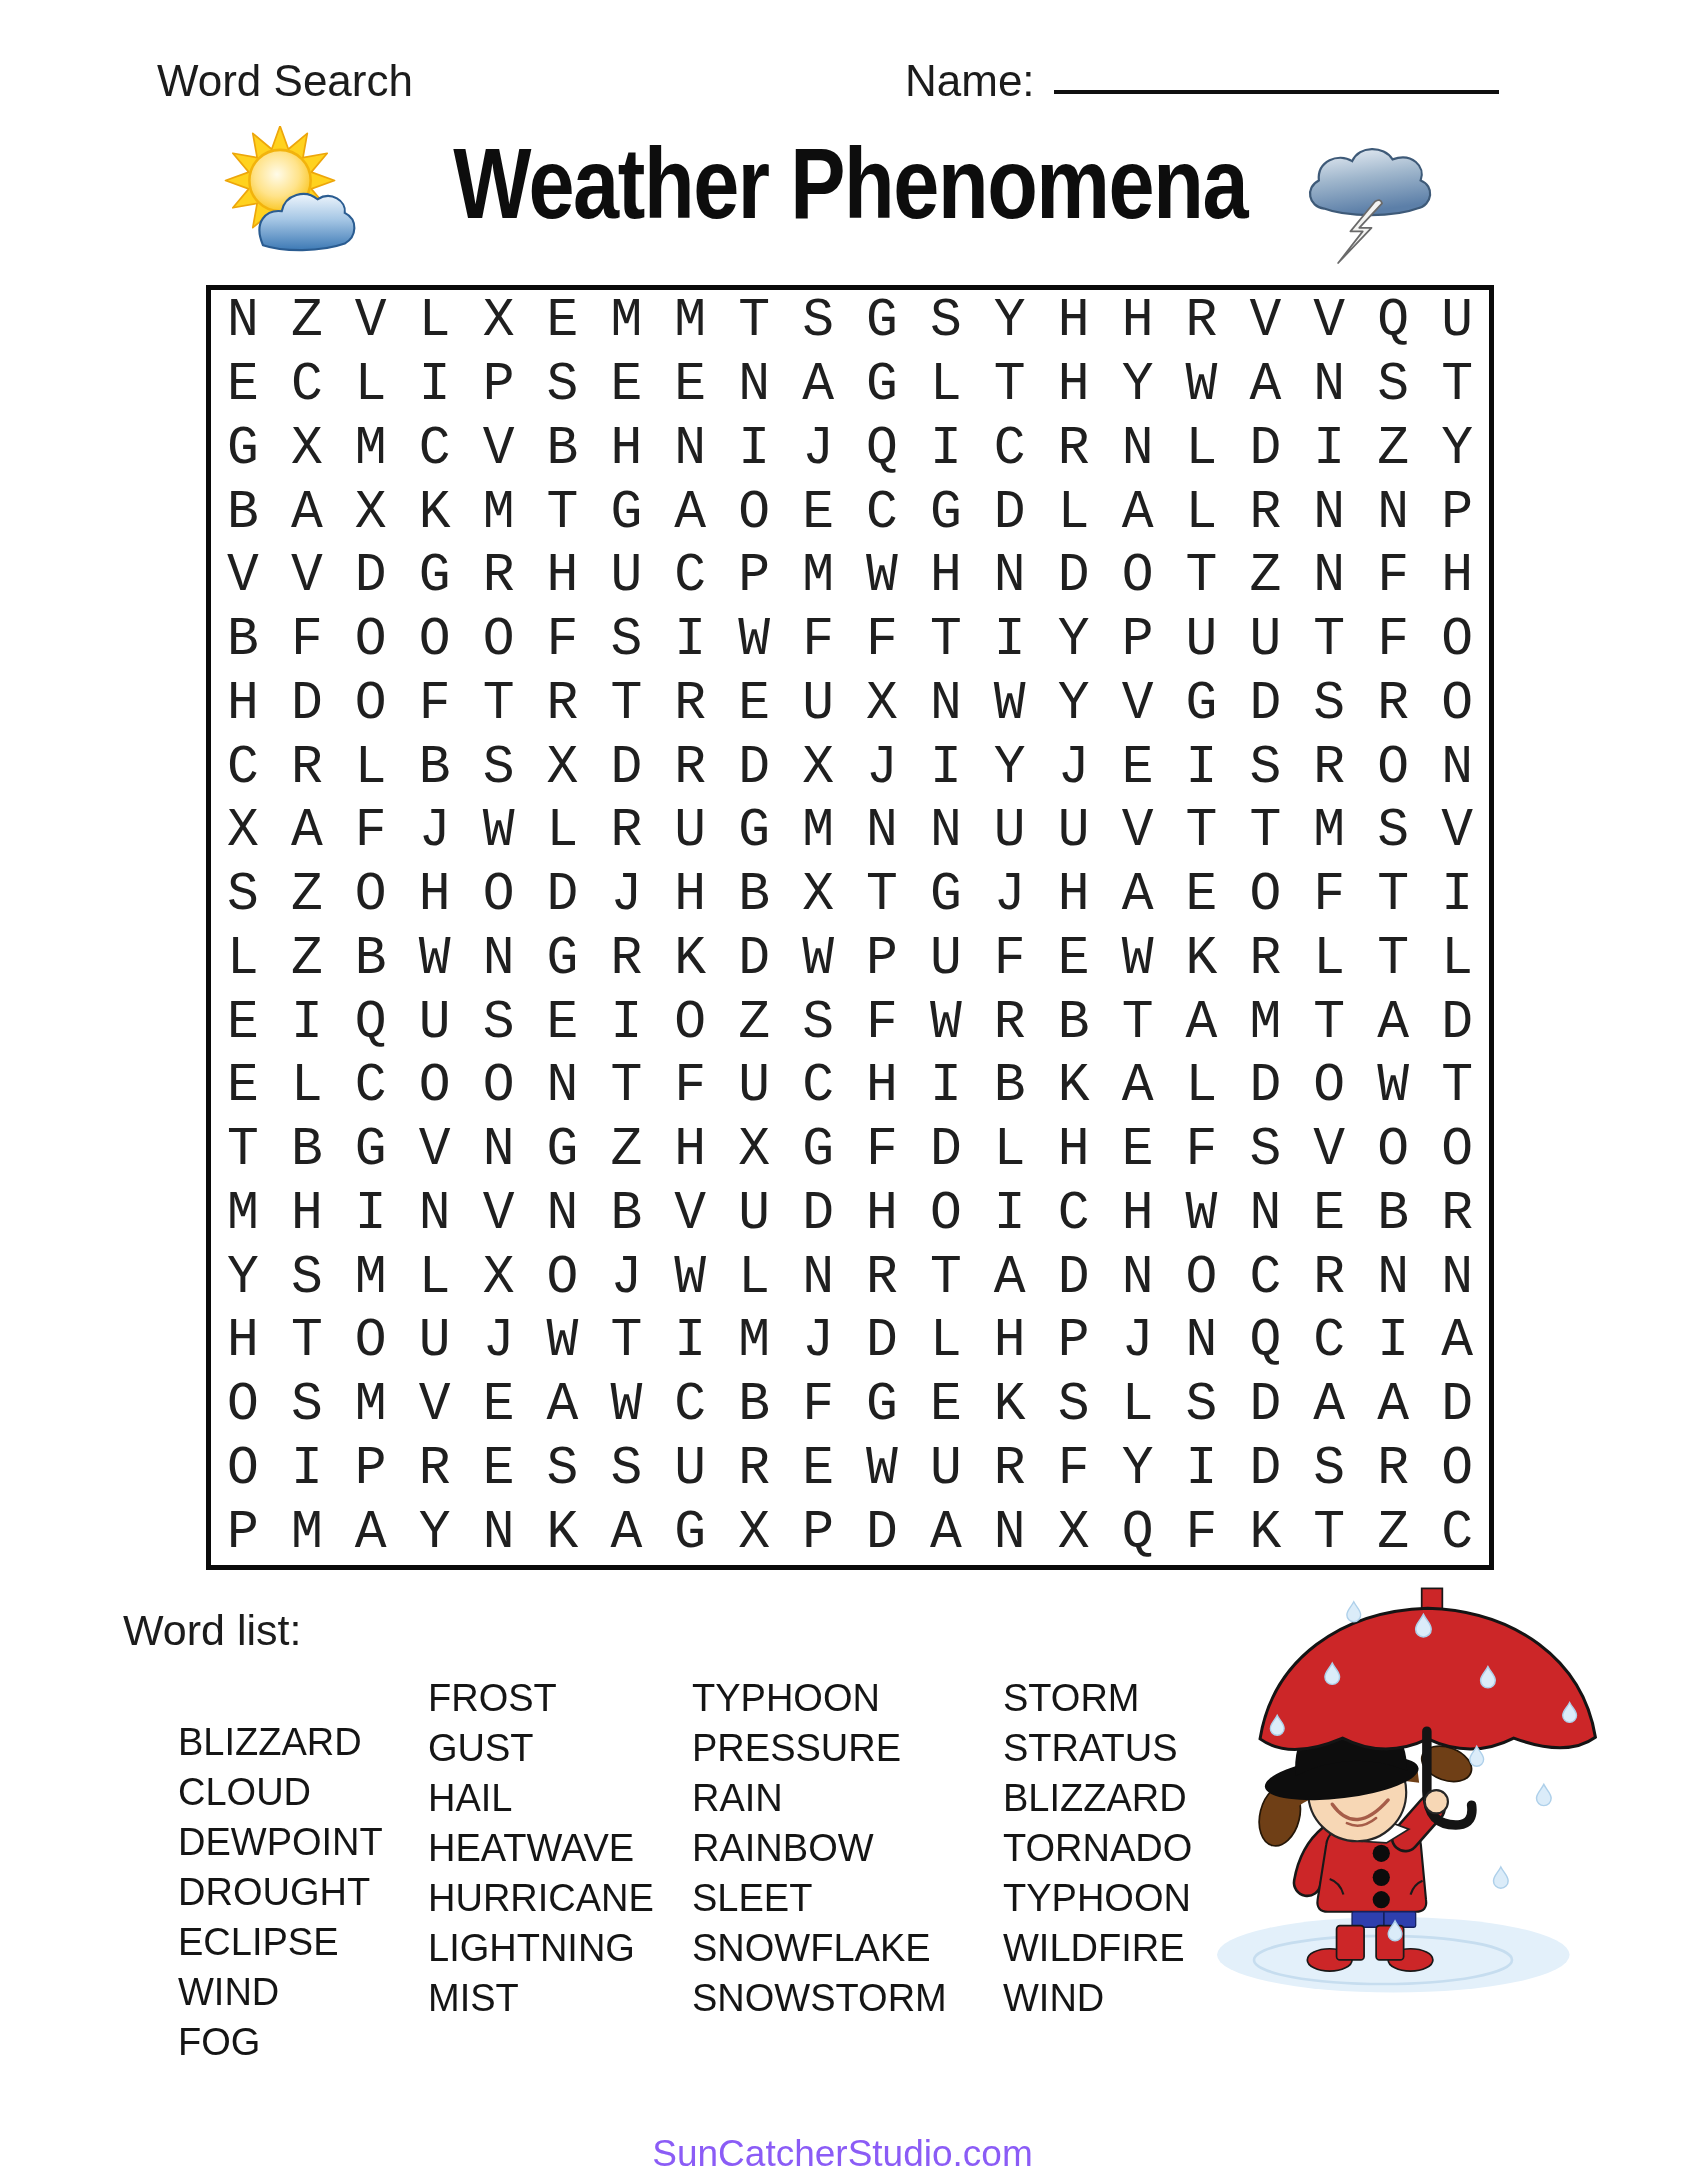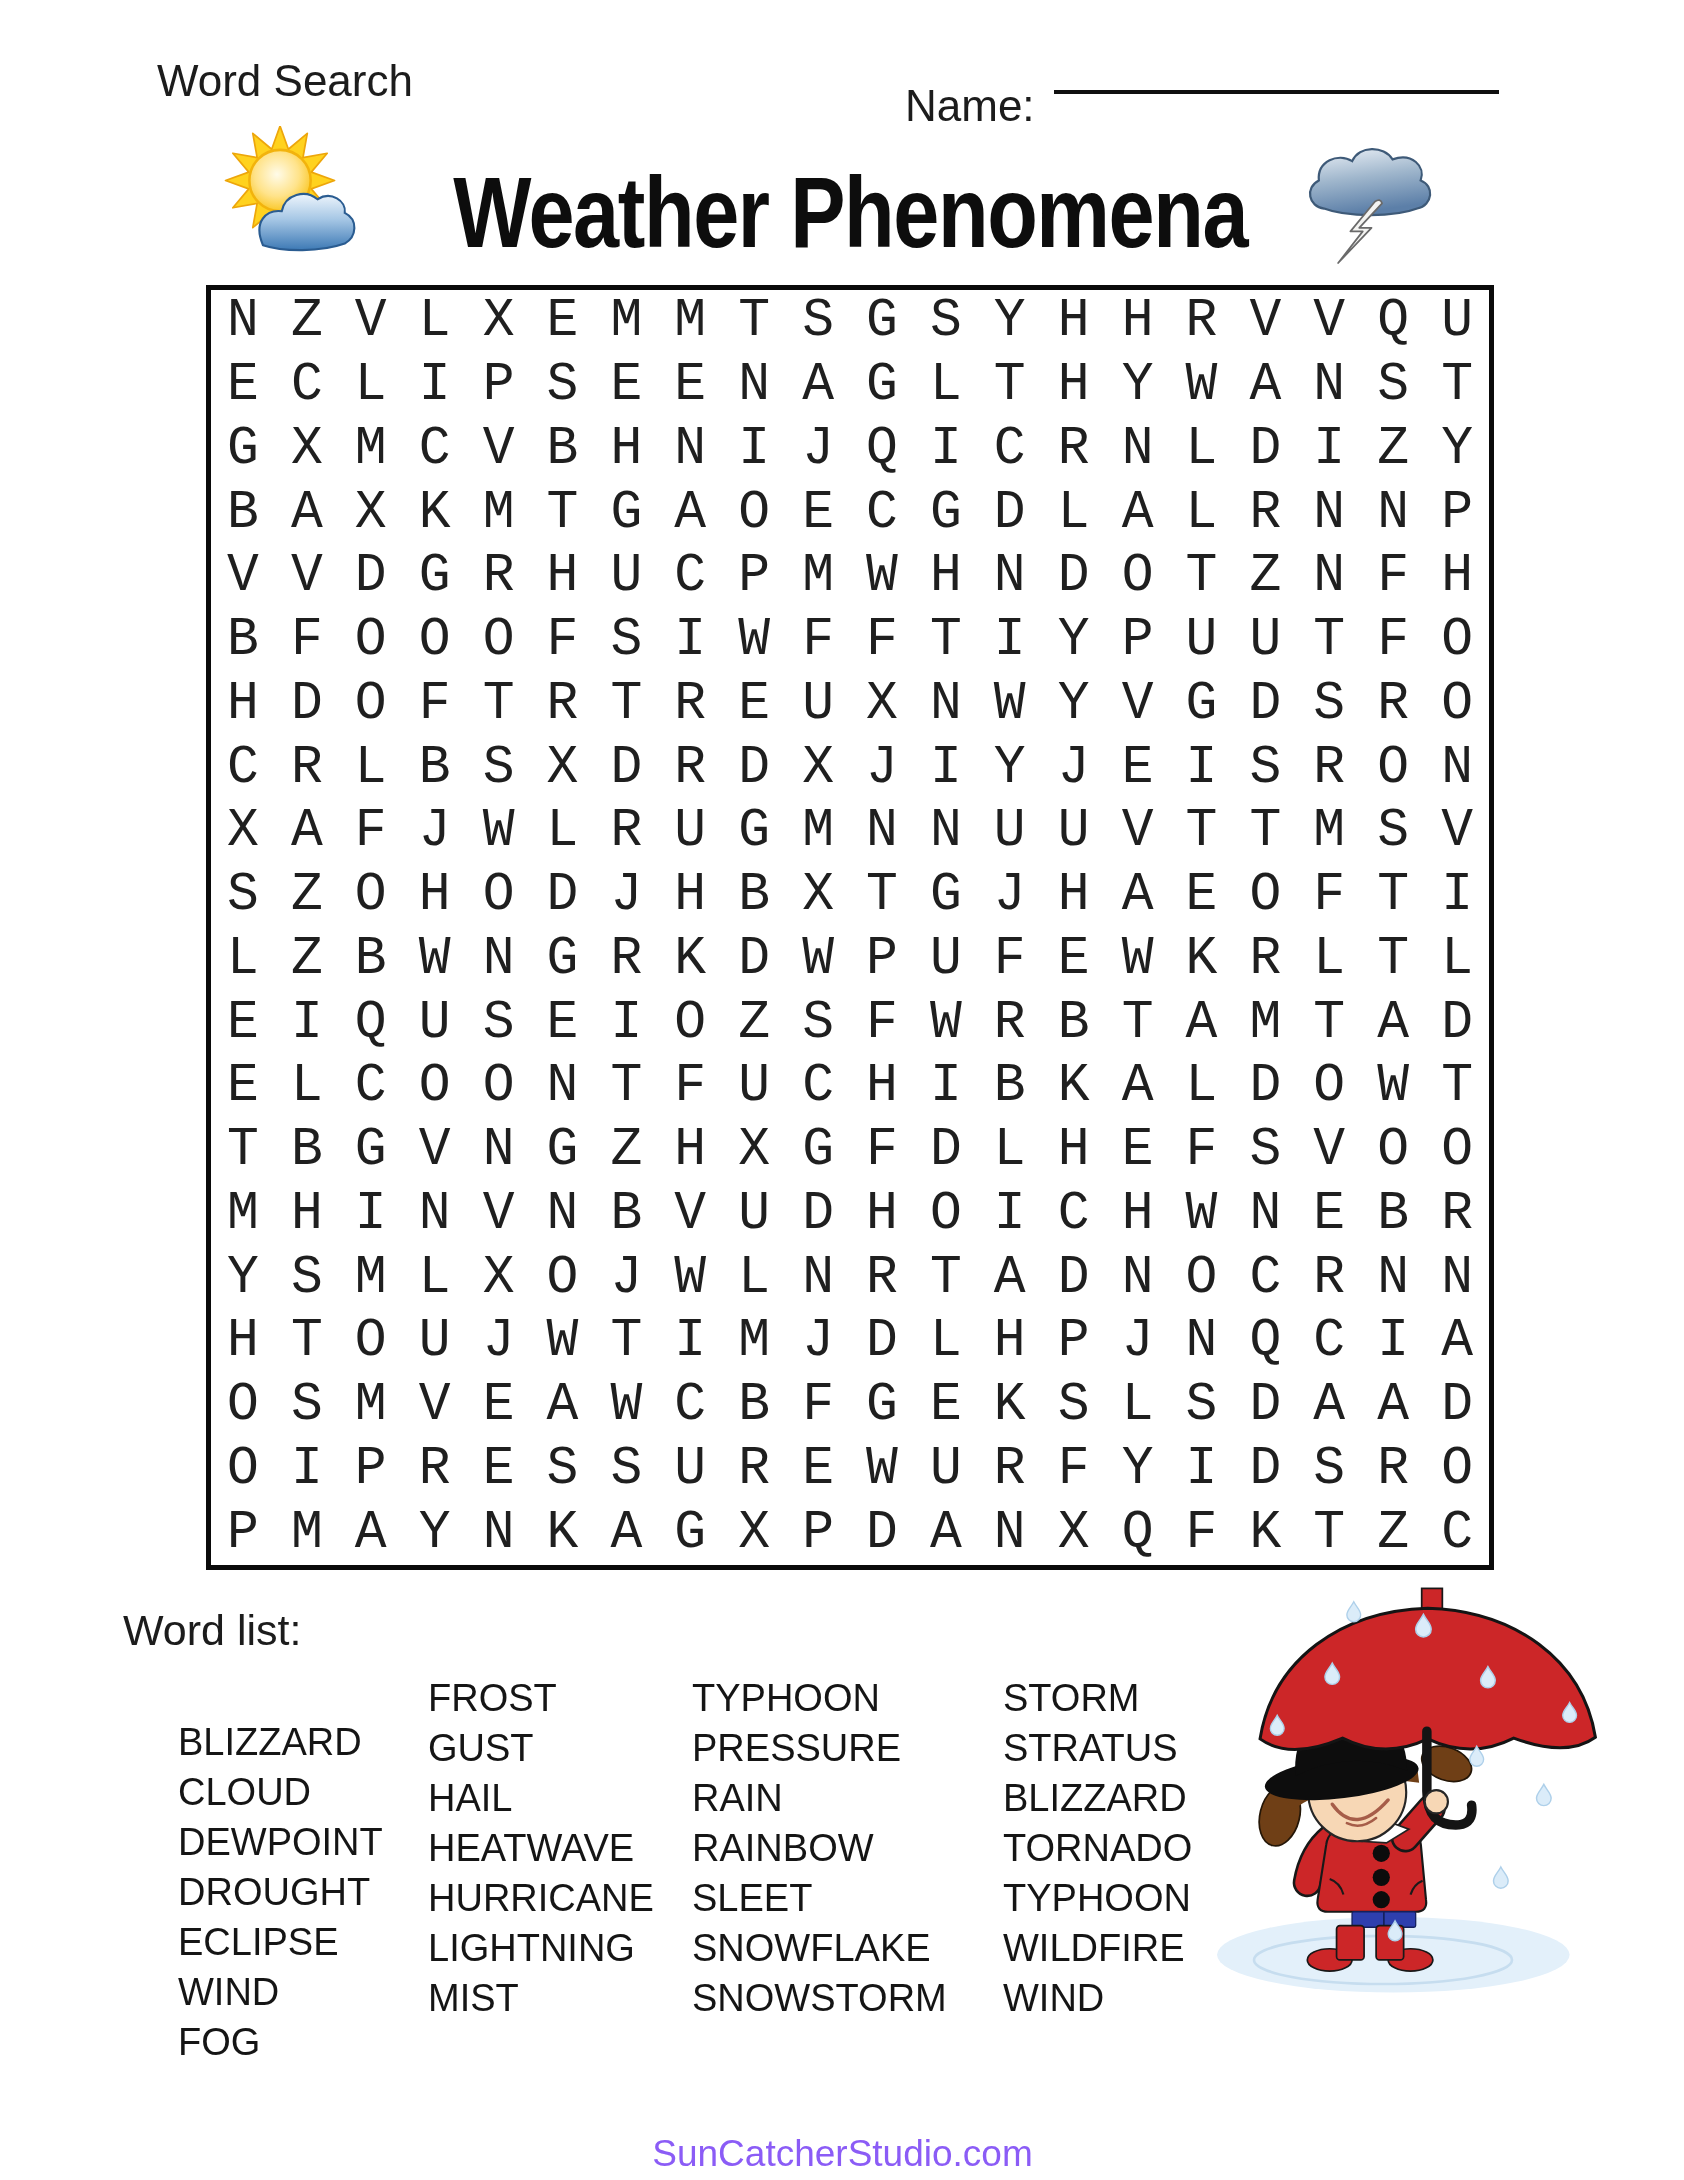--- a/index.html
+++ b/index.html
@@ -7,23 +7,23 @@
     --ink:#1b1b1b;
     --raindrop-blue:#dbecf9;
     --puddle-blue:#e3f0fa;
   }
   html,body{margin:0;padding:0;}
   body{
     width:1685px;height:2181px;position:relative;background:#ffffff;overflow:hidden;
     font-family:"Liberation Sans",sans-serif;color:var(--ink);
   }
   .kicker{position:absolute;left:157px;top:56px;font-size:44px;letter-spacing:0;color:#1c1c1c;}
-  .name-label{position:absolute;left:905px;top:56px;font-size:44px;color:#1c1c1c;margin-top:25px;}
+  .name-label{position:absolute;left:905px;top:56px;font-size:44px;color:#1c1c1c;}
   .name-line{position:absolute;left:1054px;top:90px;width:445px;height:4.3px;background:#101010;}
-  .title-wrap{position:absolute;left:366px;top:155px;width:920px;text-align:center;white-space:nowrap;}
+  .title-wrap{position:absolute;left:366px;top:126px;width:920px;text-align:center;white-space:nowrap;}
   .title{
     display:inline-block;font-size:101px;font-weight:bold;letter-spacing:-1.7px;color:#0d0d0d;
     transform:scaleX(.82);transform-origin:50% 50%;
   }
   .icon-sun{position:absolute;left:210px;top:126px;}
   .icon-storm{position:absolute;left:1289px;top:124px;}
   .ws-grid{
     position:absolute;left:206px;top:285px;width:1278px;height:1275px;
     border:5.1px solid #0a0a0a;display:grid;
     grid-template-columns:repeat(20,1fr);grid-template-rows:repeat(20,1fr);

